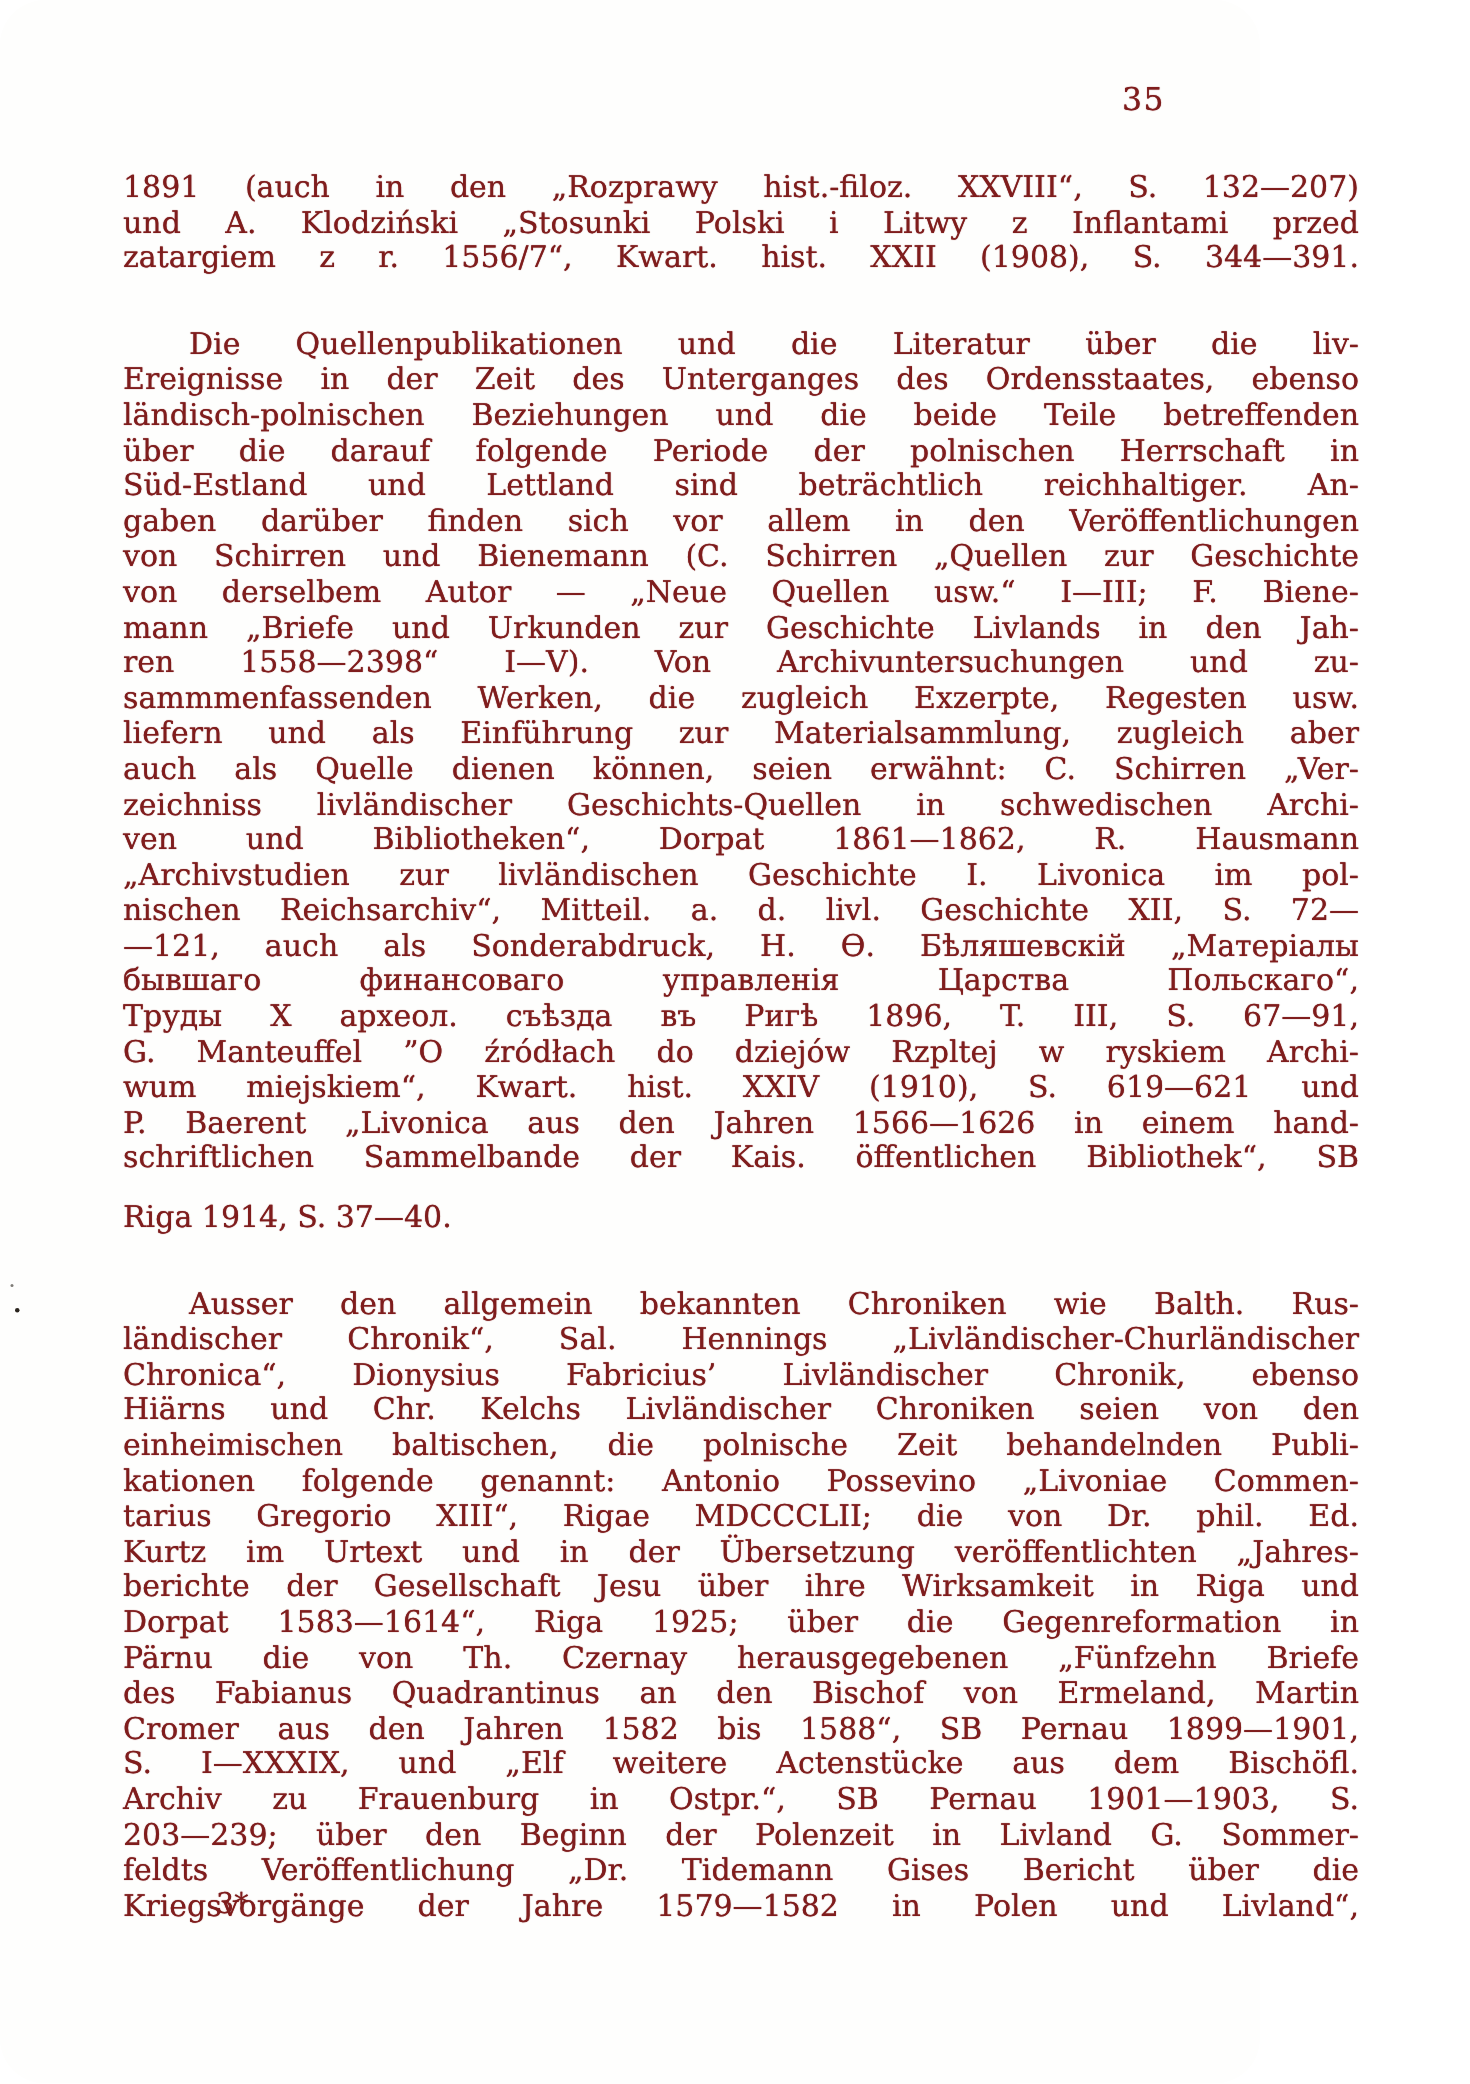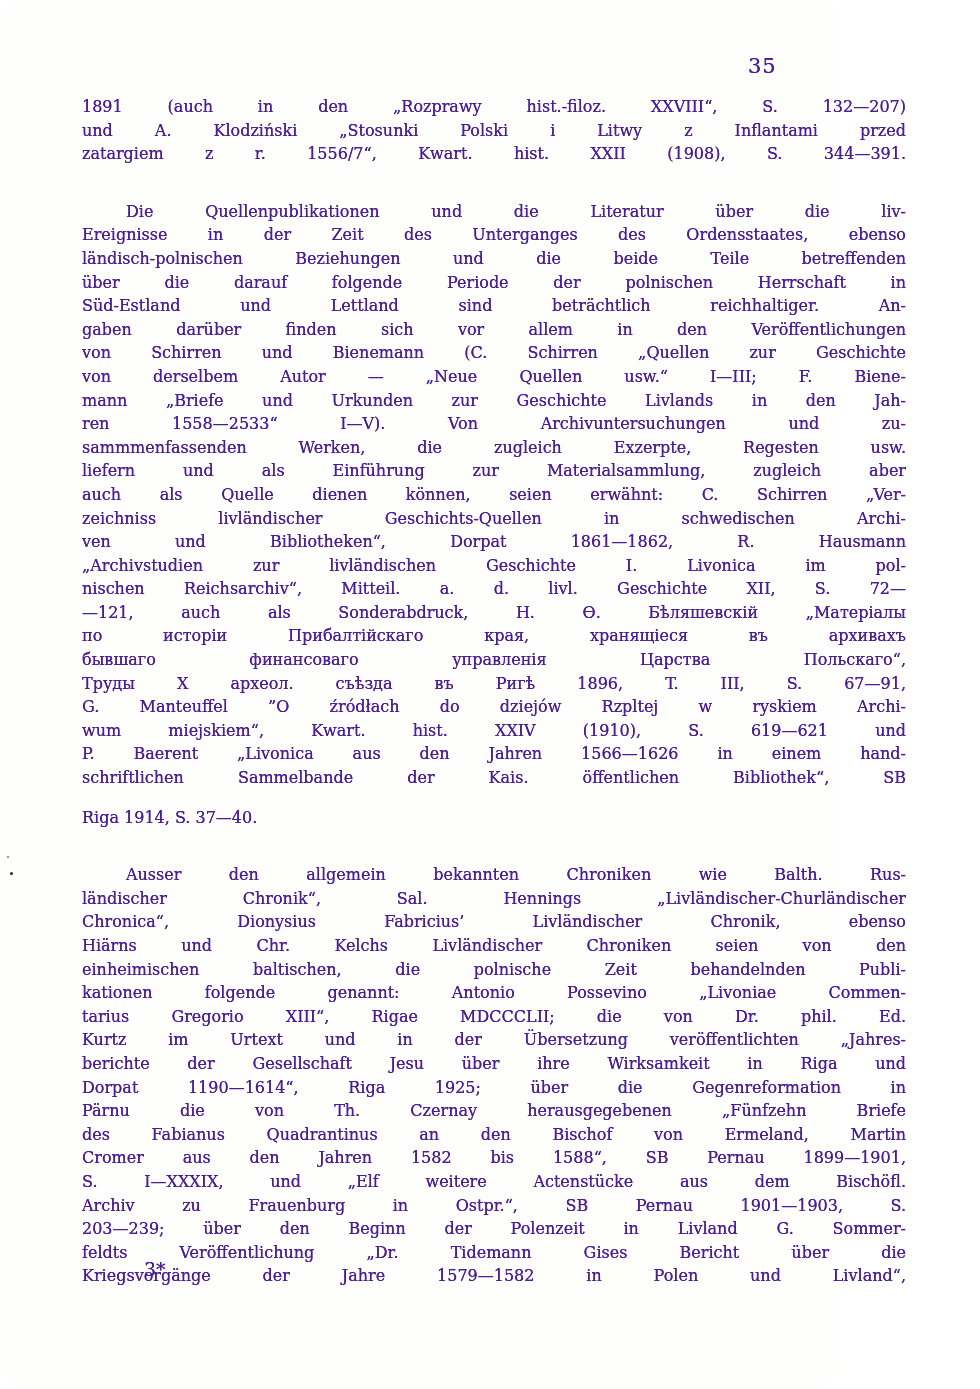--- a/index.html
+++ b/index.html
@@ -11,37 +11,37 @@
     height: 1389px;
     background: #ffffff;
     font-family: "DejaVu Serif", serif;
     overflow: hidden;
   }
   .page {
     position: relative;
     width: 840px;
     height: 1389px;
     background: #fefefd;
-    color: #4c1d95;
+    color: #7f1d1d;
     border-radius: 30px;
   }
   .page-number {
     position: absolute;
     top: 54px;
     left: 748px;
     font-size: 21px;
     letter-spacing: 1px;
     text-shadow: 0 0 0.6px currentColor;
   }
   .page-text {
     position: absolute;
     left: 82px;
-    top: 95px;
+    top: 113px;
     width: 824px;
-    font-size: 16px;
+    font-size: 20px;
     line-height: 23.6px;
     text-shadow: 0 0 0.6px currentColor;
   }
   .line {
     text-align: justify;
     text-align-last: justify;
     white-space: normal;
     height: 23.6px;
     overflow: visible;
   }
@@ -80,47 +80,46 @@
       <div class="line">zatargiem z r. 1556/7“, Kwart. hist. XXII (1908), S. 344—391.</div>
       <div class="line indent">Die Quellenpublikationen und die Literatur über die liv-</div>
       <div class="line">Ereignisse in der Zeit des Unterganges des Ordensstaates, ebenso</div>
       <div class="line">ländisch-polnischen Beziehungen und die beide Teile betreffenden</div>
       <div class="line">über die darauf folgende Periode der polnischen Herrschaft in</div>
       <div class="line">Süd-Estland und Lettland sind beträchtlich reichhaltiger. An-</div>
       <div class="line">gaben darüber finden sich vor allem in den Veröffentlichungen</div>
       <div class="line">von Schirren und Bienemann (C. Schirren „Quellen zur Geschichte</div>
       <div class="line">von derselbem Autor — „Neue Quellen usw.“ I—III; F. Biene-</div>
       <div class="line">mann „Briefe und Urkunden zur Geschichte Livlands in den Jah-</div>
-      <div class="line">ren 1558—2533“ I—V). Von Archivuntersuchungen und zu-</div>
+      <div class="line">ren 1558—2398“ I—V). Von Archivuntersuchungen und zu-</div>
       <div class="line">sammmenfassenden Werken, die zugleich Exzerpte, Regesten usw.</div>
       <div class="line">liefern und als Einführung zur Materialsammlung, zugleich aber</div>
       <div class="line">auch als Quelle dienen können, seien erwähnt: C. Schirren „Ver-</div>
       <div class="line">zeichniss livländischer Geschichts-Quellen in schwedischen Archi-</div>
       <div class="line">ven und Bibliotheken“, Dorpat 1861—1862, R. Hausmann</div>
       <div class="line">„Archivstudien zur livländischen Geschichte I. Livonica im pol-</div>
       <div class="line">nischen Reichsarchiv“, Mitteil. a. d. livl. Geschichte XII, S. 72—</div>
       <div class="line">—121, auch als Sonderabdruck, Н. Ѳ. Бѣляшевскій „Матеріалы</div>
-      <div class="line">по исторіи Прибалтійскаго края, хранящіеся въ архивахъ</div>
       <div class="line">бывшаго финансоваго управленія Царства Польскаго“,</div>
       <div class="line">Труды X археол. съѣзда въ Ригѣ 1896, T. III, S. 67—91,</div>
       <div class="line">G. Manteuffel ”O źródłach do dziejów Rzpltej w ryskiem Archi-</div>
       <div class="line">wum miejskiem“, Kwart. hist. XXIV (1910), S. 619—621 und</div>
       <div class="line">P. Baerent „Livonica aus den Jahren 1566—1626 in einem hand-</div>
       <div class="line">schriftlichen Sammelbande der Kais. öffentlichen Bibliothek“, SB</div>
       <div class="line last-left">Riga 1914, S. 37—40.</div>
       <div class="line indent">Ausser den allgemein bekannten Chroniken wie Balth. Rus-</div>
       <div class="line">ländischer Chronik“, Sal. Hennings „Livländischer-Churländischer</div>
       <div class="line">Chronica“, Dionysius Fabricius’ Livländischer Chronik, ebenso</div>
       <div class="line">Hiärns und Chr. Kelchs Livländischer Chroniken seien von den</div>
       <div class="line">einheimischen baltischen, die polnische Zeit behandelnden Publi-</div>
       <div class="line">kationen folgende genannt: Antonio Possevino „Livoniae Commen-</div>
       <div class="line">tarius Gregorio XIII“, Rigae MDCCCLII; die von Dr. phil. Ed.</div>
       <div class="line">Kurtz im Urtext und in der Übersetzung veröffentlichten „Jahres-</div>
       <div class="line">berichte der Gesellschaft Jesu über ihre Wirksamkeit in Riga und</div>
-      <div class="line">Dorpat 1190—1614“, Riga 1925; über die Gegenreformation in</div>
+      <div class="line">Dorpat 1583—1614“, Riga 1925; über die Gegenreformation in</div>
       <div class="line">Pärnu die von Th. Czernay herausgegebenen „Fünfzehn Briefe</div>
       <div class="line">des Fabianus Quadrantinus an den Bischof von Ermeland, Martin</div>
       <div class="line">Cromer aus den Jahren 1582 bis 1588“, SB Pernau 1899—1901,</div>
       <div class="line">S. I—XXXIX, und „Elf weitere Actenstücke aus dem Bischöfl.</div>
       <div class="line">Archiv zu Frauenburg in Ostpr.“, SB Pernau 1901—1903, S.</div>
       <div class="line">203—239; über den Beginn der Polenzeit in Livland G. Sommer-</div>
       <div class="line">feldts Veröffentlichung „Dr. Tidemann Gises Bericht über die</div>
       <div class="line">Kriegsvorgänge der Jahre 1579—1582 in Polen und Livland“,</div>
     </div>
 

